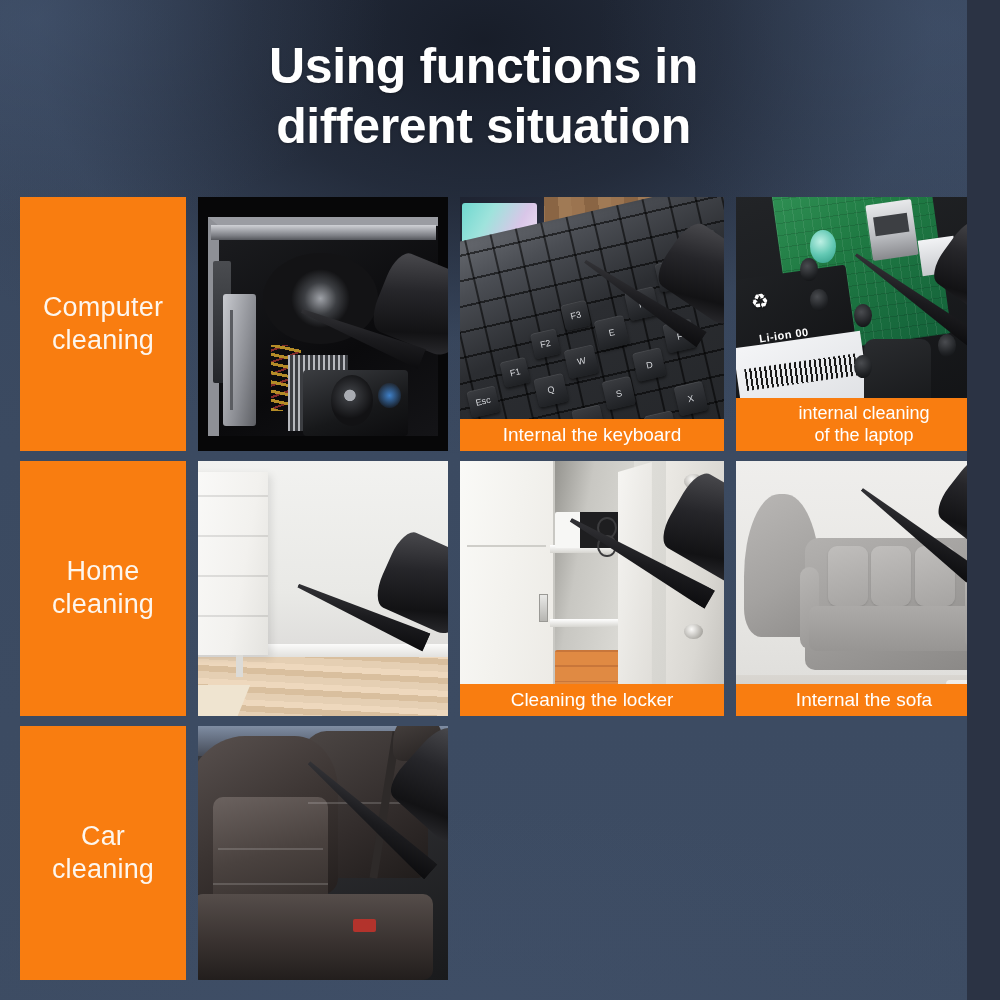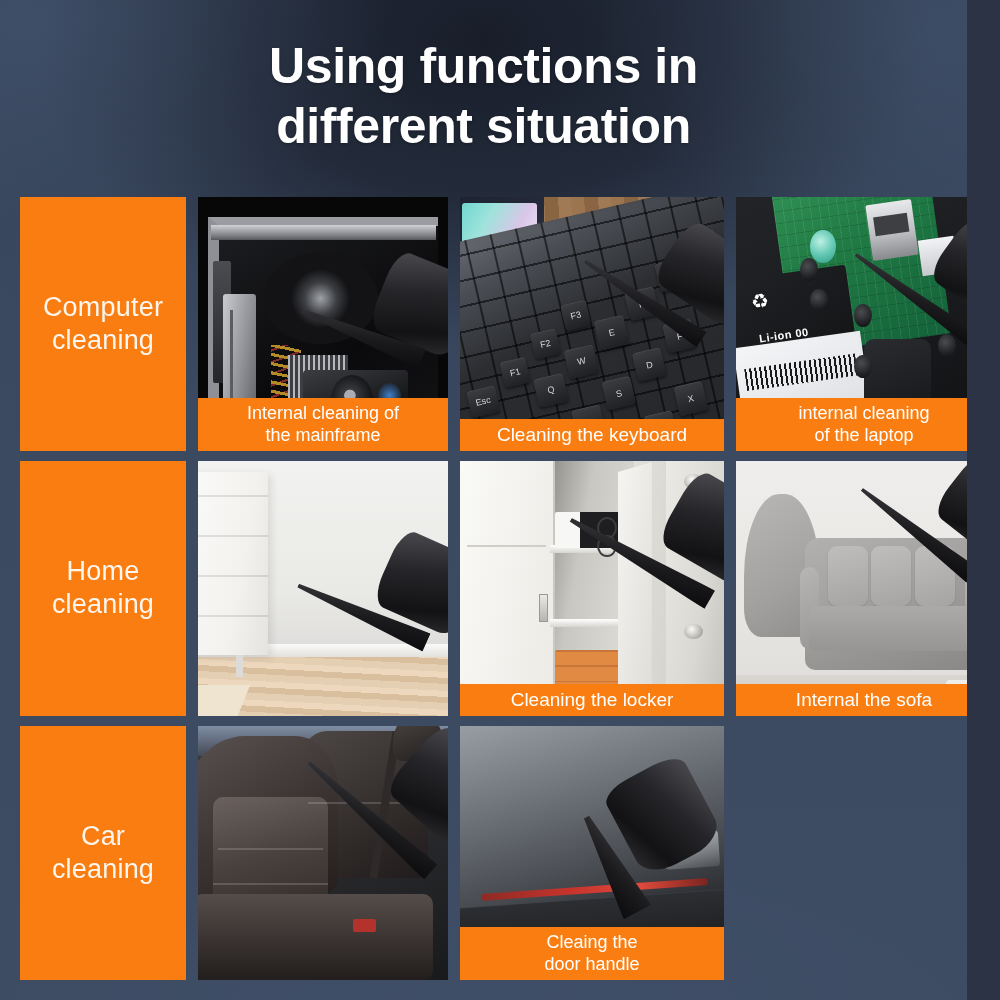--- a/index.html
+++ b/index.html
@@ -541,24 +541,20 @@
         <div class="pc-heatsink"></div>
         <div class="pc-gpu"></div>
         <div class="pc-gpu-fan"></div>
         <div class="pc-led"></div>
         <div class="nozzle" style="right:-10%; top:26%; width:72%; height:50%;">
           <div class="body" style="right:0; top:0; width:52%; height:66%; transform: rotate(22deg);"></div>
           <div class="cone" style="left:2%; top:48%; width:72%; height:17%;
                transform: rotate(22deg);
                clip-path: polygon(0% 42%, 100% 0%, 100% 100%, 0% 60%);"></div>
         </div>
-      </div>
-      <div class="caption two-line">
-        <span>Internal cleaning of</span><br>
-        <span>the mainframe</span>
       </div>
     </div>
 
     <div class="tile">
       <div class="photo">
         <div class="kb-desk"></div>
         <div class="kb-tablet"></div>
         <div class="kb-board">
           <div class="kb-keys"></div>
           <div class="kb-key" style="left:6%;  top:56%; width:9%;  height:10%;">Esc</div>
@@ -579,21 +575,21 @@
           <div class="kb-key" style="left:68%; top:72%; width:9%;  height:11%;">X</div>
 
         </div>
         <div class="nozzle" style="right:-14%; top:16%; width:74%; height:52%;">
           <div class="body" style="right:0; top:0; width:50%; height:56%; transform: rotate(34deg);"></div>
           <div class="cone" style="left:4%; top:40%; width:72%; height:14%;
                transform: rotate(34deg);
                clip-path: polygon(0% 42%, 100% 0%, 100% 100%, 0% 60%);"></div>
         </div>
       </div>
-      <div class="caption">Cleaning the keyboard</div>
+      <div class="caption">Internal the keyboard</div>
     </div>
 
     <div class="tile">
       <div class="photo">
         <div class="lt-bg"></div>
         <div class="lt-pcb"></div>
         <div class="lt-cap"></div>
         <div class="lt-usb"></div>
         <div class="lt-conn"></div>
         <div class="lt-batt"></div>
@@ -717,35 +713,16 @@
         <div class="cs-headrest"></div>
         <div class="nozzle" style="right:-20%; top:6%; width:84%; height:62%;">
           <div class="body" style="right:0; top:0; width:46%; height:58%; transform: rotate(42deg);"></div>
           <div class="cone" style="left:0%; top:42%; width:78%; height:13%;
                transform: rotate(42deg);
                clip-path: polygon(0% 42%, 100% 0%, 100% 100%, 0% 60%);"></div>
         </div>
       </div>
     </div>
 
-    <div class="tile">
-      <div class="photo">
-        <div class="dh-bg"></div>
-        <div class="dh-panel"></div>
-        <div class="dh-redline"></div>
-        <div class="dh-lower"></div>
-        <div class="dh-handle"></div>
-        <div class="nozzle" style="right:2%; top:18%; width:66%; height:76%;">
-          <div class="body" style="right:4%; top:0; width:56%; height:46%; transform: rotate(62deg);"></div>
-          <div class="cone" style="left:8%; top:40%; width:62%; height:16%;
-               transform: rotate(62deg);
-               clip-path: polygon(0% 42%, 100% 0%, 100% 100%, 0% 60%);"></div>
-        </div>
-      </div>
-      <div class="caption two-line">
-        <span>Cleaing the</span><br>
-        <span>door handle</span>
-      </div>
-    </div>
 
 
   </div>
 </div>
 
 </body></html>

